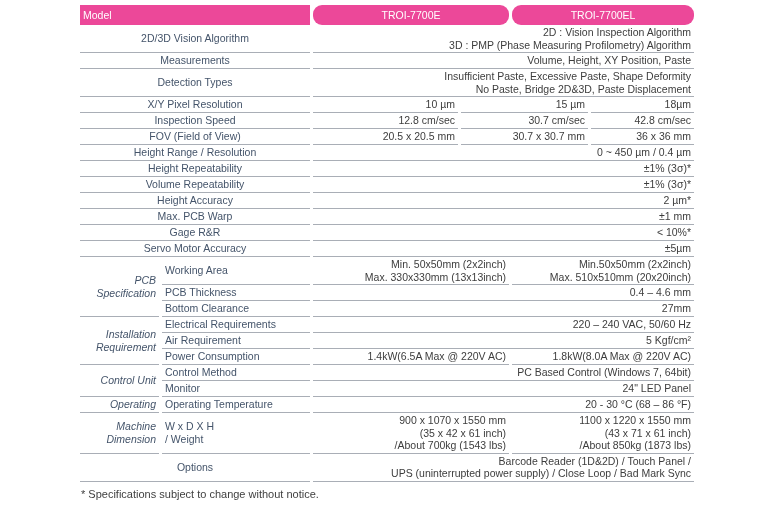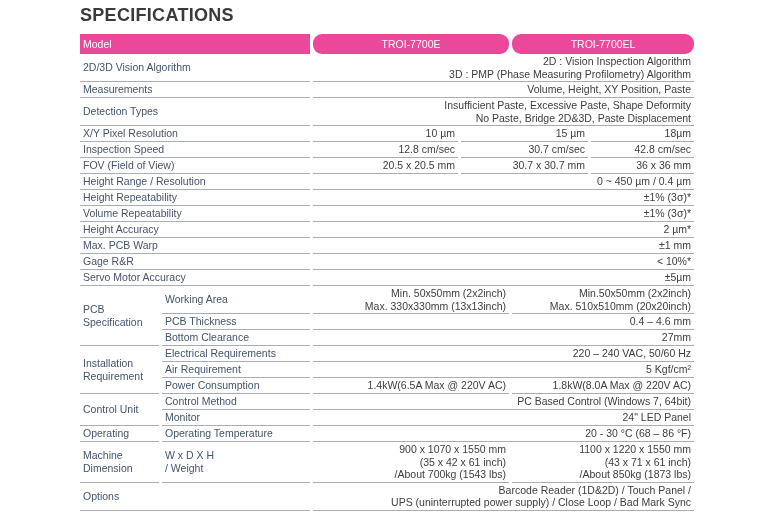--- a/index.html
+++ b/index.html
@@ -18,33 +18,32 @@
     width:620px;margin-left:-3px;font-size:10.5px;
   }
   table.spec td{
     border-bottom:1px solid #a9aeb6;
     padding:1px 3px;vertical-align:middle;line-height:12.5px;
     overflow:hidden;
   }
   tr.hrow td{border-bottom:none;height:18px;background:#ec4899;color:#ffffff;}
   td.hd-model{text-align:left;padding-left:8px;}
   td.hd-center{text-align:center;border-radius:9px;}
-  td.lbl{color:#44546a;text-align:left;padding-left:9px;}
+  td.lbl{color:#44546a;text-align:center;padding-left:9px;}
   td.sub{color:#44546a;text-align:left;padding-left:12px;margin-left:28px;}
-  td.grp{color:#44546a;text-align:left;padding-left:9px;}
+  td.grp{color:#44546a;text-align:right;padding-left:9px;font-style:italic;}
   td.val{color:#3d3d3d;text-align:right;}
   tr.h1 td{height:13px;}
   .fn{font-size:11px;color:#3f3f3f;margin:6px 0 0 1px;}
 </style>
 </head>
 <body>
 
 <div class="page">
 
-  <h1 class="title">SPECIFICATIONS</h1>
 
   <table class="spec">
     <colgroup>
       <col style="width:79px">
         <col style="width:148px">
       <col style="width:145px">
         <col style="width:48px">
       <col style="width:76px">
         <col style="width:103px">
     </colgroup>

